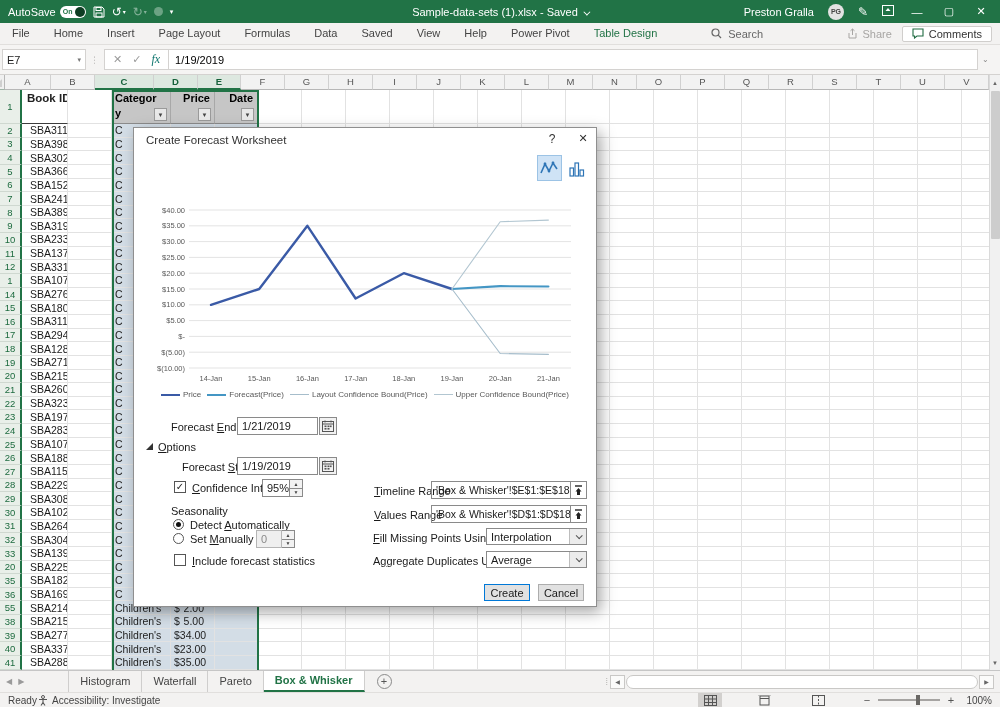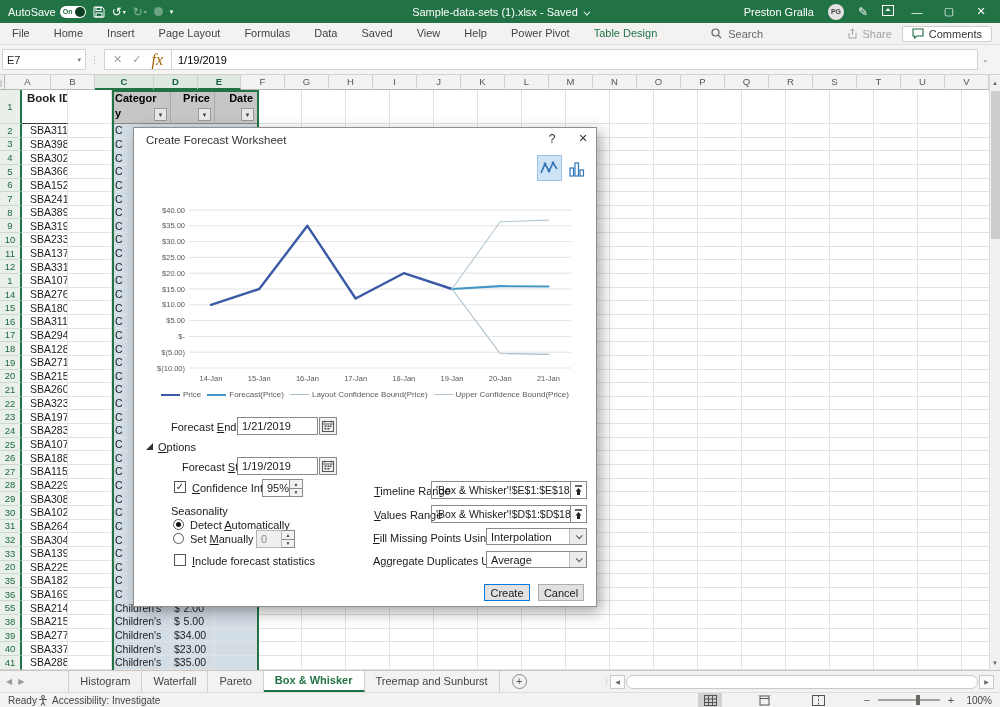--- a/index.html
+++ b/index.html
@@ -33,21 +33,21 @@
   .sharebtn { display:flex; align-items:center; gap:4px; color:#a7a5a3; }
   .commentsbtn { display:flex; align-items:center; gap:5px; background:#fff; border:1px solid #d0cecc; border-radius:2px; padding:1px 9px; color:#333; }
 
   
   .fbar { position:absolute; left:0; top:45px; width:1000px; height:30px; background:#f5f4f3; border-bottom:1px solid #d4d2d0; display:flex; align-items:center; font-size:11px; }
   .namebox { width:84px; height:21px; background:#fff; border:1px solid #d4d2d0; margin-left:2px; display:flex; align-items:center; padding:0 4px; }
   .namebox .nb-val { flex:1; }
   .namebox .nb-arrow { font-size:7px; color:#777; }
   .fdots { color:#b5b3b1; font-size:9px; margin:0 4px; letter-spacing:1px; }
   .fxgroup { height:21px; background:#fff; border:1px solid #d4d2d0; display:flex; align-items:center; gap:10px; padding:0 8px; color:#9a9a9a; }
-  .fxgroup .fx { font-style:italic; font-family:"Liberation Serif",serif; font-size:16px; color:#a16207; }
+  .fxgroup .fx { font-style:italic; font-family:"Liberation Serif",serif; font-size:12px; color:#0f766e; }
   .fvalue { flex:1; height:21px; background:#fff; border:1px solid #d4d2d0; border-left:none; margin-right:4px; display:flex; align-items:center; padding-left:6px; color:#000; }
   .fcollapse { width:14px; color:#888; font-size:8px; margin-right:4px; }
 
   
   .sheet { position:absolute; left:0; top:75px; width:989px; height:595px; overflow:hidden; background:#fff; }
   .colhdr-row { display:flex; height:15px; }
   .corner { width:22px; height:15px; background:#f0f0f0; border-right:1px solid #b7b7b7; border-bottom:1px solid #9fb5a7; position:relative; }
   .corner:after { content:""; position:absolute; right:2px; bottom:2px; border-left:8px solid transparent; border-bottom:8px solid #cfcfcf; }
   .colhdr { height:15px; font-size:9.5px; color:#555; text-align:center; line-height:14px; background:#f2f2f2; border-right:1px solid #d0d0d0; border-bottom:1px solid #b7b7b7; flex:none; }
   .colhdr.sel { background:#dde8e0; color:#15613a; border-bottom:2px solid #217346; font-weight:bold; }
@@ -1493,21 +1493,20 @@
 
 <div class="tabbar">
   <span class="tnav">◀</span>
   <span class="tnav" style="padding-left:0;">▶</span>
   <span style="width:38px;"></span>
   <div id="sheet-tabs" style="display:flex; border-left:1px solid #cfcecd;">
       <span class="stab">Histogram</span>
       <span class="stab">Waterfall</span>
       <span class="stab">Pareto</span>
       <span class="stab active">Box &amp; Whisker</span>
-      <span class="stab">Treemap and Sunburst</span>
     </div>
   <span class="addsheet">+</span>
   <span class="hs-dots">⁞</span>
   <span class="hs-arrow">◀</span>
   <span class="hs-track"></span>
   <span class="hs-arrow" style="margin-right:6px;">▶</span>
 </div>
 
 <div class="statusbar">
   <span class="sb-ready">Ready</span>

